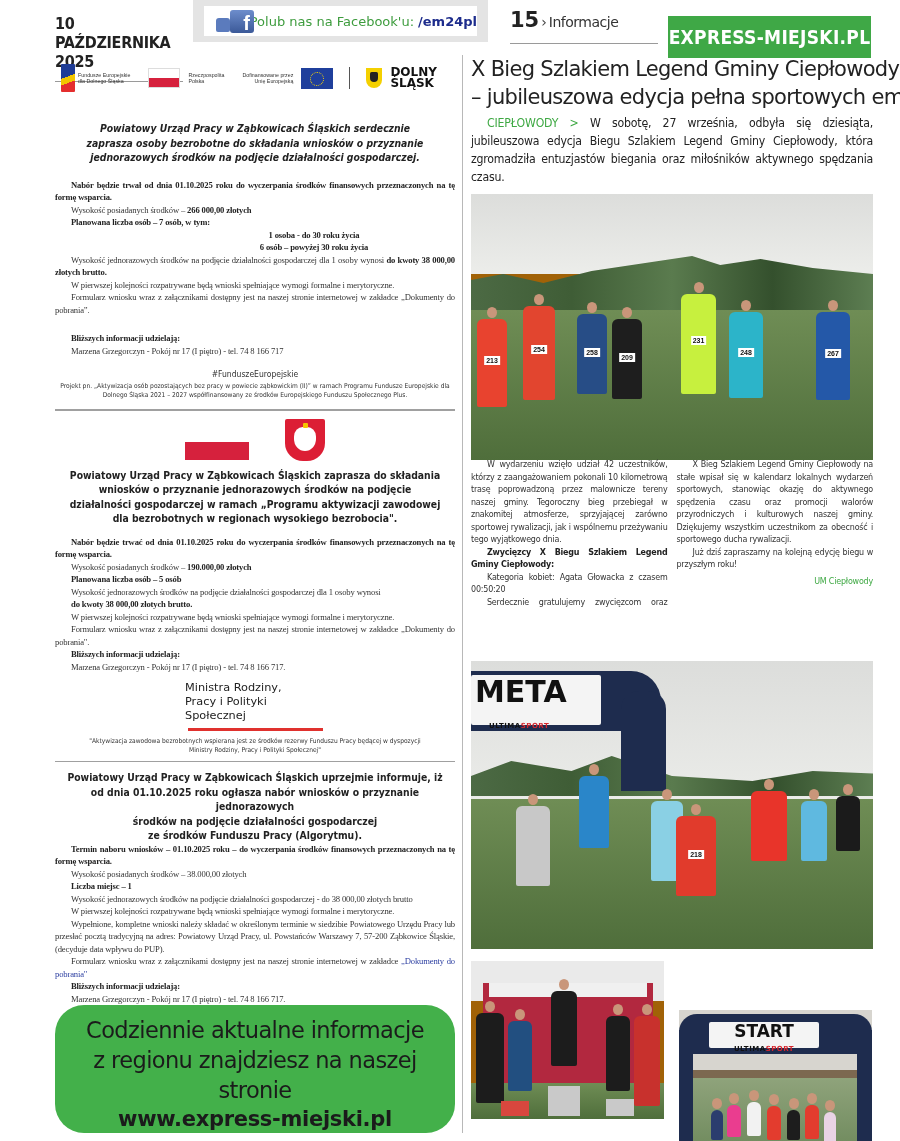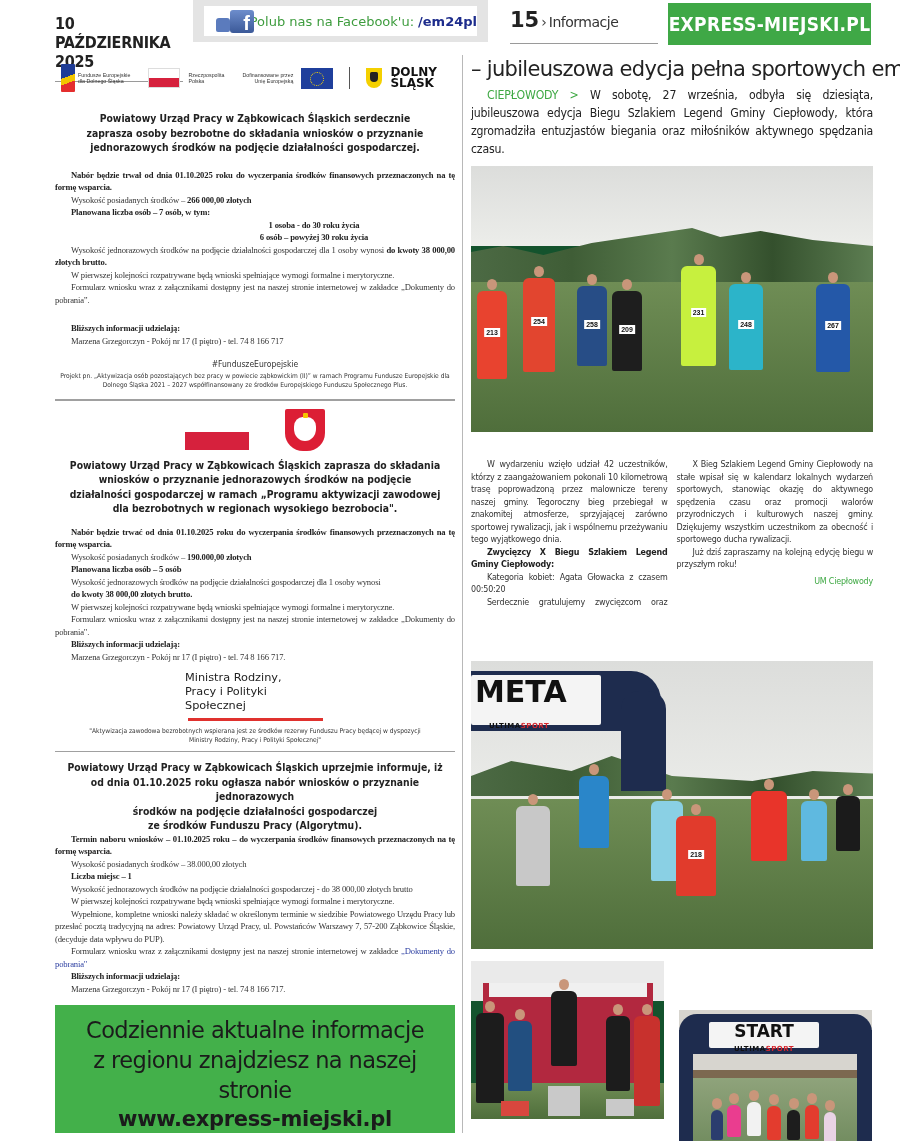--- a/index.html
+++ b/index.html
@@ -12,21 +12,21 @@
   .hdr-fb-inner { position: absolute; left: 11px; top: 6px; width: 273px; height: 30px; background: #fff; display: flex; align-items: center; padding-left: 12px; }
   .fb-icon { width: 40px; height: 26px; position: relative; margin-right: 8px; }
   .fb-icon .thumb { position: absolute; left: 0; top: 10px; width: 14px; height: 14px; background: #5b7bbd; border-radius: 3px 3px 2px 2px; }
   .fb-icon .box { position: absolute; left: 14px; top: 2px; width: 24px; height: 23px; background: linear-gradient(#6d8dcc,#3b5998); border-radius: 3px; color: #fff; font: bold 20px "Liberation Sans", sans-serif; text-align: right; padding-right: 4px; line-height: 26px; }
   .fb-text { font-family: "DejaVu Sans", sans-serif; font-size: 13px; color: #3e9c3e; white-space: nowrap; }
   .fb-handle { font-weight: bold; color: #1d2c8c; margin-left: 4px; }
   .hdr-page { position: absolute; left: 510px; top: 8px; width: 148px; height: 36px; border-bottom: 1.5px solid #9a9a9a; font-family: "DejaVu Sans", sans-serif; }
   .hdr-page .num { font-weight: bold; font-size: 21px; color: #222; }
   .hdr-page .sep { font-size: 14px; color: #444; margin: 0 2px; }
   .hdr-page .sec { font-size: 14px; color: #333; letter-spacing: -0.5px; margin-top: 28px; }
-  .hdr-brand { position: absolute; left: 668px; top: 3px; width: 203px; height: 42px; background: #3fa846; color: #fff; font-family: "DejaVu Sans Condensed","DejaVu Sans", sans-serif; font-weight: bold; font-size: 19px; display: flex; align-items: center; justify-content: center; letter-spacing: 0.3px; }
+  .hdr-brand { position: absolute; left: 668px; top: 16px; width: 203px; height: 42px; background: #3fa846; color: #fff; font-family: "DejaVu Sans Condensed","DejaVu Sans", sans-serif; font-weight: bold; font-size: 19px; display: flex; align-items: center; justify-content: center; letter-spacing: 0.3px; }
 
   
   .left { position: absolute; left: 55px; top: 55px; width: 400px; }
   .col-divider { position: absolute; left: 462px; top: 55px; width: 1px; height: 1078px; background: #b8b8b8; }
 
   .logos { height: 46px; display: flex; align-items: center; gap: 8px; padding-left: 6px; }
   .logo-fe { display: flex; align-items: center; gap: 3px; }
   .fe-mark { width: 14px; height: 28px; background: linear-gradient(160deg,#1e3c96 45%, #f2c600 45% 65%, #e42e2e 65%); border-radius: 1px; }
   .logo-txt { font-size: 5.3px; line-height: 6px; color: #333; }
   .flag-pl { width: 32px; height: 20px; border: 0.5px solid #ddd; background: linear-gradient(#fff 50%, #d6213d 50%); }
@@ -49,31 +49,31 @@
 
   .pl-row { height: 50px; display: flex; justify-content: center; align-items: center; gap: 36px; margin-top: 4px; }
   .pl-flag2 { width: 64px; height: 40px; background: linear-gradient(#fff 55%, #d6213d 55%); }
   .pl-emblem { width: 40px; height: 42px; background: #dc1e35; border-radius: 2px 2px 18px 18px; position: relative; }
   .pl-emblem::before { content: ""; position: absolute; left: 9px; top: 8px; width: 22px; height: 24px; background: #fff; border-radius: 40% 40% 50% 50%; }
   .pl-emblem::after { content: ""; position: absolute; left: 18px; top: 4px; width: 5px; height: 5px; background: #f5c400; border-radius: 1px; }
 
   .ministry { text-align: left; margin: 8px auto 0; width: 140px; font-family: "DejaVu Sans", sans-serif; font-size: 11.3px; line-height: 14px; color: #222; }
   .ministry-bar { width: 135px; height: 2.5px; background: #e0312e; margin: 5px auto 6px; }
 
-  .banner { position: absolute; left: 55px; top: 1005px; width: 400px; height: 128px; background: #43b04a; text-align: center; font-family: "DejaVu Sans", sans-serif; color: #1b1b1b; padding-top: 10px; }
+  .banner { position: absolute; left: 55px; top: 1005px; width: 400px; height: 128px; background: #43b04a; text-align: center; font-family: "DejaVu Sans", sans-serif; color: #1b1b1b; padding-top: 10px; border-radius: 29px; }
   .banner .l1 { font-size: 22.5px; line-height: 30px; letter-spacing: -0.6px; }
   .banner .l2 { font-weight: bold; font-size: 21px; margin-top: 2px; letter-spacing: -0.3px; }
 
   
   .right { position: absolute; left: 471px; top: 55px; width: 402px; }
   .art-title { font-family: "DejaVu Sans", sans-serif; font-size: 21px; line-height: 28px; color: #222; letter-spacing: -0.7px; white-space: nowrap; }
   .art-lead { font-family: "DejaVu Sans Condensed","DejaVu Sans", sans-serif; font-size: 12.2px; line-height: 18px; color: #222; text-align: justify; margin-top: 3px; text-indent: 16px; letter-spacing: -0.2px; }
   .art-lead .city { color: #3ea843; }
 
-  .photo { position: relative; overflow: hidden; background: #14532d; }
+  .photo { position: relative; overflow: hidden; background: #a16207; }
   .ph1 { margin-top: 8px; width: 402px; height: 266px; }
   .ph2 { position: absolute; left: 471px; top: 661px; width: 402px; height: 288px; }
   .ph3 { position: absolute; left: 471px; top: 961px; width: 193px; height: 158px; }
   .ph4 { position: absolute; left: 679px; top: 1010px; width: 193px; height: 140px; }
 
   .sky { position: absolute; left: 0; top: 0; width: 100%; background: linear-gradient(#dcdddb,#ecedea); }
   .grass { position: absolute; left: 0; bottom: 0; width: 100%; background: linear-gradient(#6f8d55,#4f6e3b); }
   .trees { position: absolute; left: 0; width: 100%; background: linear-gradient(90deg,#4c6a44,#3f5d36,#5a7b4e,#34502d,#5d7e52); }
   .runner { position: absolute; border-radius: 6px 6px 2px 2px; }
   .runner::before { content: ""; position: absolute; left: 50%; top: -12px; width: 10px; height: 11px; margin-left: -5px; background: #c9967a; border-radius: 50%; }
@@ -136,21 +136,21 @@
         </div>
       <div class="eu-flag"></div>
       <div class="vsep"></div>
       <div class="ds-crest"></div>
       <div class="ds-txt">
           <div>DOLNY</div>
           <div>ŚLĄSK</div>
         </div>
     </div>
 
-    <div class="ann-title" style="margin-top:10px; padding:0 22px;">Powiatowy Urząd Pracy w Ząbkowicach Śląskich serdecznie zaprasza osoby bezrobotne do składania wniosków o przyznanie jednorazowych środków na podjęcie działalności gospodarczej.</div>
+    <div class="ann-title" style="margin-top:20px; padding:0 22px;font-style:italic;">Powiatowy Urząd Pracy w Ząbkowicach Śląskich serdecznie zaprasza osoby bezrobotne do składania wniosków o przyznanie jednorazowych środków na podjęcie działalności gospodarczej.</div>
 
     <div class="ann-body" style="margin-top:14px;">
       <p class="b">Nabór będzie trwał od dnia 01.10.2025 roku do wyczerpania środków finansowych przeznaczonych na tę formę wsparcia.</p>
       <p><span>Wysokość posiadanych środków – </span><span class="b">266 000,00 złotych</span></p>
       <p class="b">Planowana liczba osób – 7 osób, w tym:</p>
       <p class="center-b">1 osoba - do 30 roku życia</p>
       <p class="center-b">6 osób – powyżej 30 roku życia</p>
       <p><span>Wysokość jednorazowych środków na podjęcie działalności   gospodarczej dla 1 osoby wynosi </span><span class="b">do kwoty 38 000,00 złotych brutto.</span></p>
       <p>W pierwszej kolejności rozpatrywane będą wnioski spełniające wymogi formalne i merytoryczne.</p>
       <p>Formularz wniosku wraz z załącznikami dostępny jest na naszej stronie internetowej w zakładce „Dokumenty do pobrania”.</p>
@@ -210,20 +210,21 @@
 </div>
 
 <div class="banner">
   <div class="l1">Codziennie aktualne informacje</div>
   <div class="l1">z regionu znajdziesz na naszej stronie</div>
   <div class="l2">www.express-miejski.pl</div>
 </div>
 
 <div class="right">
   <div class="art-title">
+    <div>X Bieg Szlakiem Legend Gminy Ciepłowody</div>
     <div>– jubileuszowa edycja pełna sportowych emocji</div>
   </div>
   <div class="art-lead"><span class="city">CIEPŁOWODY &gt;</span> <span>W sobotę, 27 września, odbyła się dziesiąta, jubileuszowa edycja Biegu Szlakiem Legend Gminy Ciepłowody, która zgromadziła entuzjastów biegania oraz miłośników aktywnego spędzania czasu.</span></div>
 
   <div class="photo ph1">
     <div class="sky" style="height:80px"></div>
     <div class="trees" style="top:62px;height:60px;clip-path:polygon(0 40%,8% 30%,18% 45%,30% 25%,45% 10%,55% 0,62% 15%,72% 5%,85% 20%,100% 30%,100% 100%,0 100%)"></div>
     <div class="grass" style="height:150px"></div>
     <div class="runner" style="left:6px;top:125px;width:30px;height:88px;background:#e8432f">
         <span class="bib">213</span>

